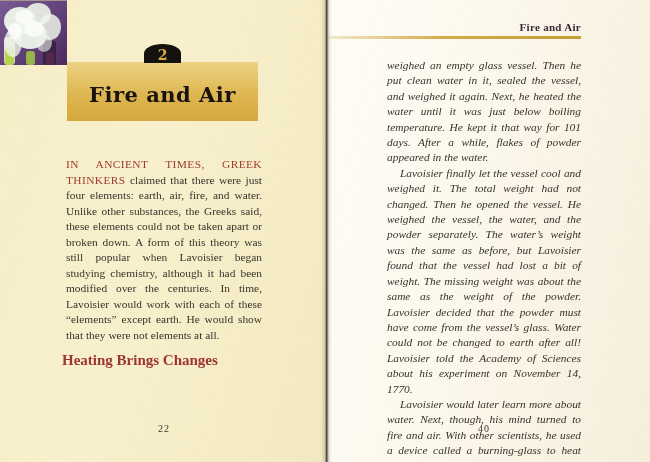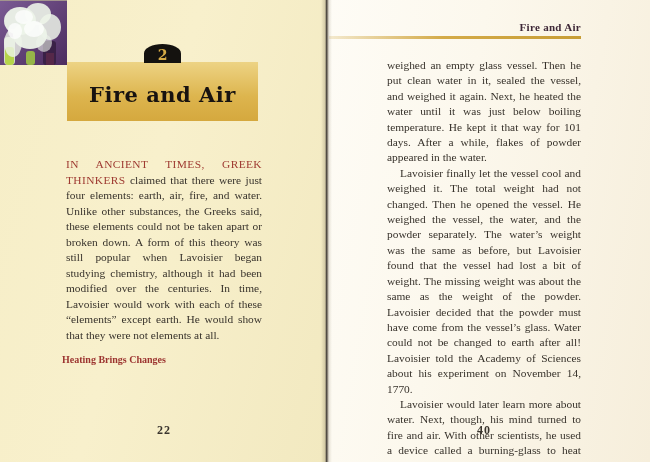--- a/index.html
+++ b/index.html
@@ -51,48 +51,48 @@
     font-size:14px; line-height:16px; color:#d6ab45;
   }
 
   .lp-body {
     position:absolute; left:62px; top:153px; width:204px;
     font-size:11.4px; line-height:15.5px; color:#37322b; text-align:justify;
   }
   .lead-in { color:#9e3a31; letter-spacing:.4px; }
   .lp-body p { margin:4px; }
   .section-heading {
-    margin:9px 0 1px 0; font-size:10px; line-height:16px;
+    margin:9px 0 1px 0; font-size:15px; line-height:16px;
     font-weight:bold; color:#9c3430;
   }
   .jlast { text-align-last:justify; }
 
   .pagenum {
     position:absolute; top:423px; text-align:center;
-    font-size:12px; font-weight:bold; letter-spacing:1px; color:#3a352e;
+    font-size:10px; font-weight:normal; letter-spacing:1px; color:#3a352e;
   }
   .pagenum.left { left:62px; width:204px; }
   .pagenum.right { left:61px; width:194px; }
 
   
   .running-header {
     position:absolute; left:61px; top:21px; width:194px;
     text-align:right; font-size:11px; font-weight:bold;
     letter-spacing:.3px; color:#3e2837;
   }
   .header-rule {
     position:absolute; left:3px; top:36px; width:252px; height:3px;
     background:linear-gradient(to right,
       rgba(214,180,92,.25) 0%, #d4ab49 45%, #c79d35 100%);
   }
   .rp-body {
     position:absolute; left:61px; top:58px; width:194px;
     font-size:11.4px; line-height:15.4px; color:#37322b; text-align:justify;
   }
-  .rp-body p { margin:0; }
+  .rp-body p { margin:0;font-style:italic; }
   .indent { text-indent:13px; }
 </style>
 </head>
 <body>
 
 <div class="spread">
 
   <div class="page-left">
 
     <div class="photo" aria-hidden="true">

